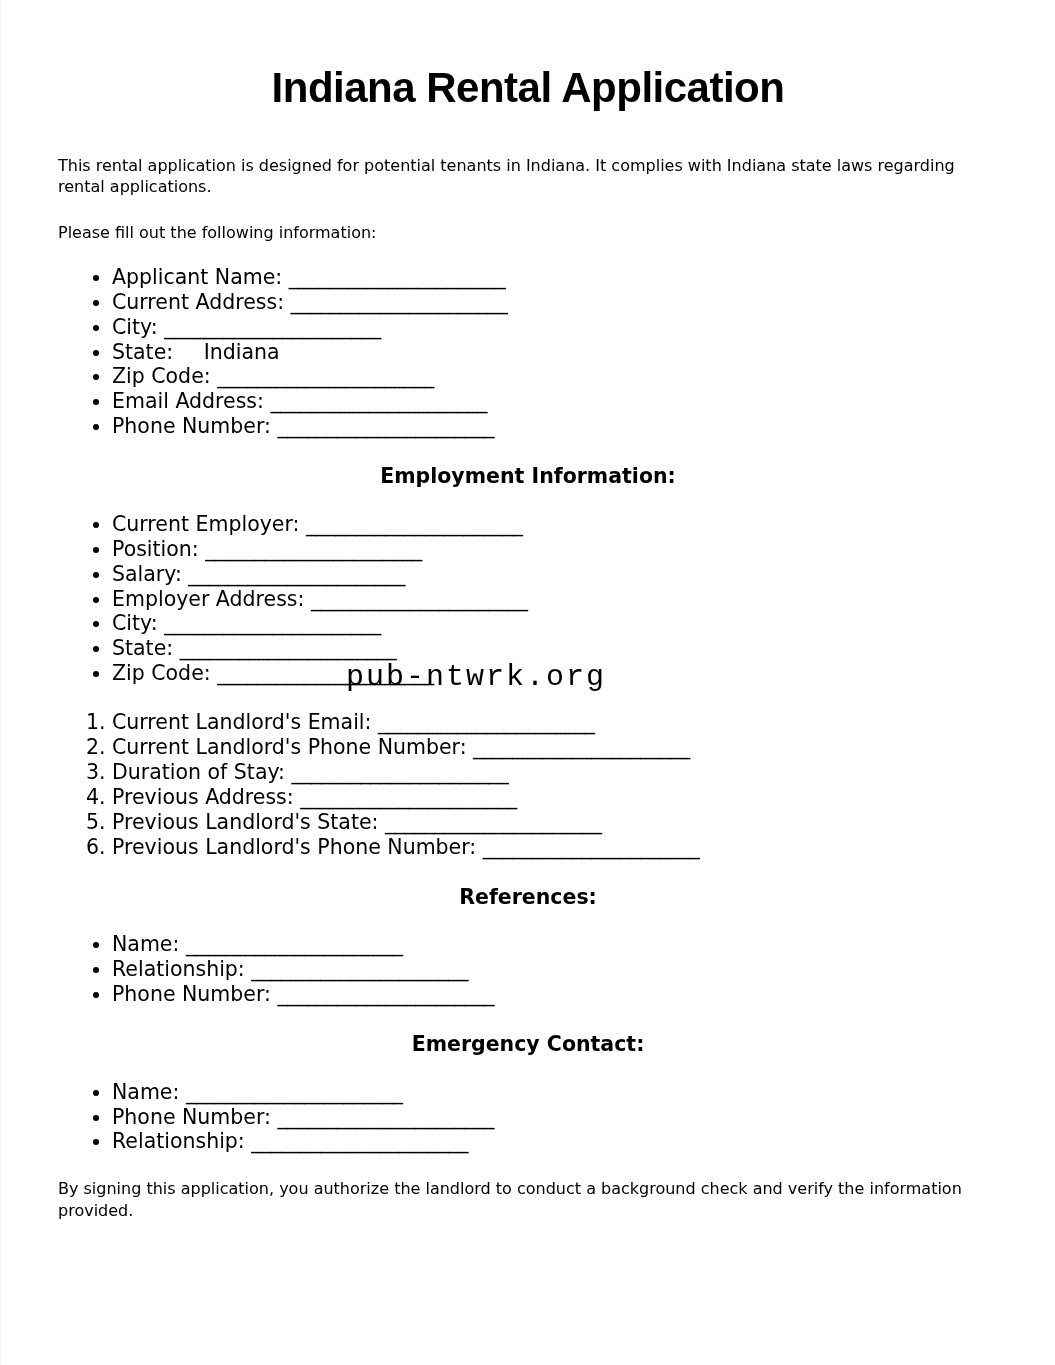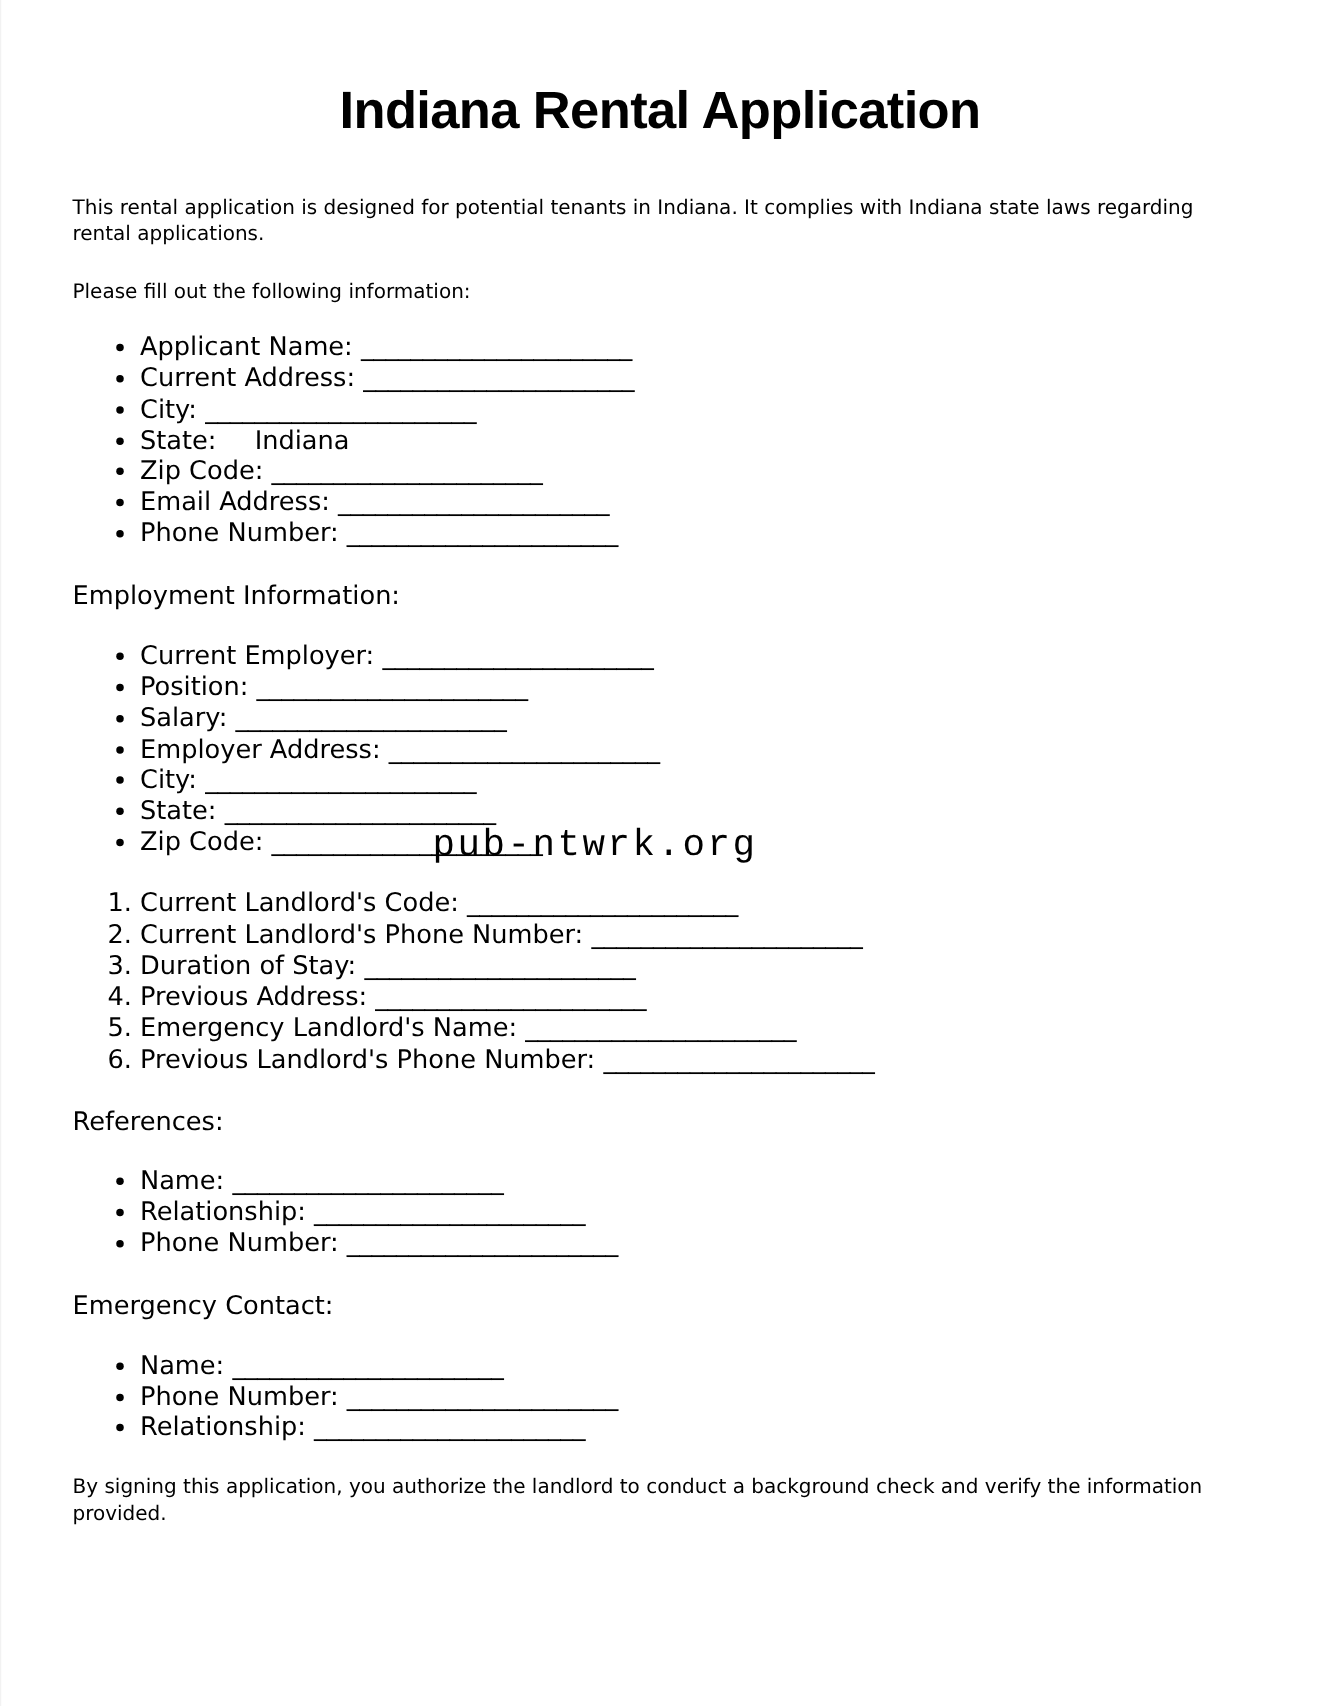--- a/index.html
+++ b/index.html
@@ -37,23 +37,24 @@
     font-size: 16px;
     line-height: 1.33;
     margin: 0 0 24px 0;
     font-weight: normal;
   }
   p.para.tight {
     margin-bottom: 22px;
   }
   h2.section {
     font-size: 20.5px;
-    font-weight: normal;
+    font-weight: bold;
     margin: 16px 0 22px 0;
     line-height: 1.3;
+    text-align: center;
   }
   ul.fields, ol.fields {
     margin: 0 0 24px 0;
     padding-left: 54px;
     font-size: 20.5px;
     line-height: 1.215;
   }
   ul.fields { list-style-type: disc; }
   ol.fields { list-style-type: decimal; }
   ul.fields > li, ol.fields > li {
@@ -123,25 +124,25 @@
         <li><span class="lbl">Current Employer:</span> <span class="blank">______________________</span></li>
         <li><span class="lbl">Position:</span> <span class="blank">______________________</span></li>
         <li><span class="lbl">Salary:</span> <span class="blank">______________________</span></li>
         <li><span class="lbl">Employer Address:</span> <span class="blank">______________________</span></li>
         <li><span class="lbl">City:</span> <span class="blank">______________________</span></li>
         <li><span class="lbl">State:</span> <span class="blank">______________________</span></li>
         <li><span class="lbl">Zip Code:</span> <span class="blank">______________________</span></li>
       </ul>
 
     <ol class="fields" id="rental-list">
-        <li><span class="lbl">Current Landlord's Code:</span> <span class="blank">______________________</span></li>
+        <li><span class="lbl">Current Landlord's Email:</span> <span class="blank">______________________</span></li>
         <li><span class="lbl">Current Landlord's Phone Number:</span> <span class="blank">______________________</span></li>
         <li><span class="lbl">Duration of Stay:</span> <span class="blank">______________________</span></li>
         <li><span class="lbl">Previous Address:</span> <span class="blank">______________________</span></li>
-        <li><span class="lbl">Emergency Landlord's Name:</span> <span class="blank">______________________</span></li>
+        <li><span class="lbl">Previous Landlord's State:</span> <span class="blank">______________________</span></li>
         <li><span class="lbl">Previous Landlord's Phone Number:</span> <span class="blank">______________________</span></li>
       </ol>
 
     <h2 class="section">References:</h2>
     <ul class="fields" id="references-list">
         <li><span class="lbl">Name:</span> <span class="blank">______________________</span></li>
         <li><span class="lbl">Relationship:</span> <span class="blank">______________________</span></li>
         <li><span class="lbl">Phone Number:</span> <span class="blank">______________________</span></li>
       </ul>
 

